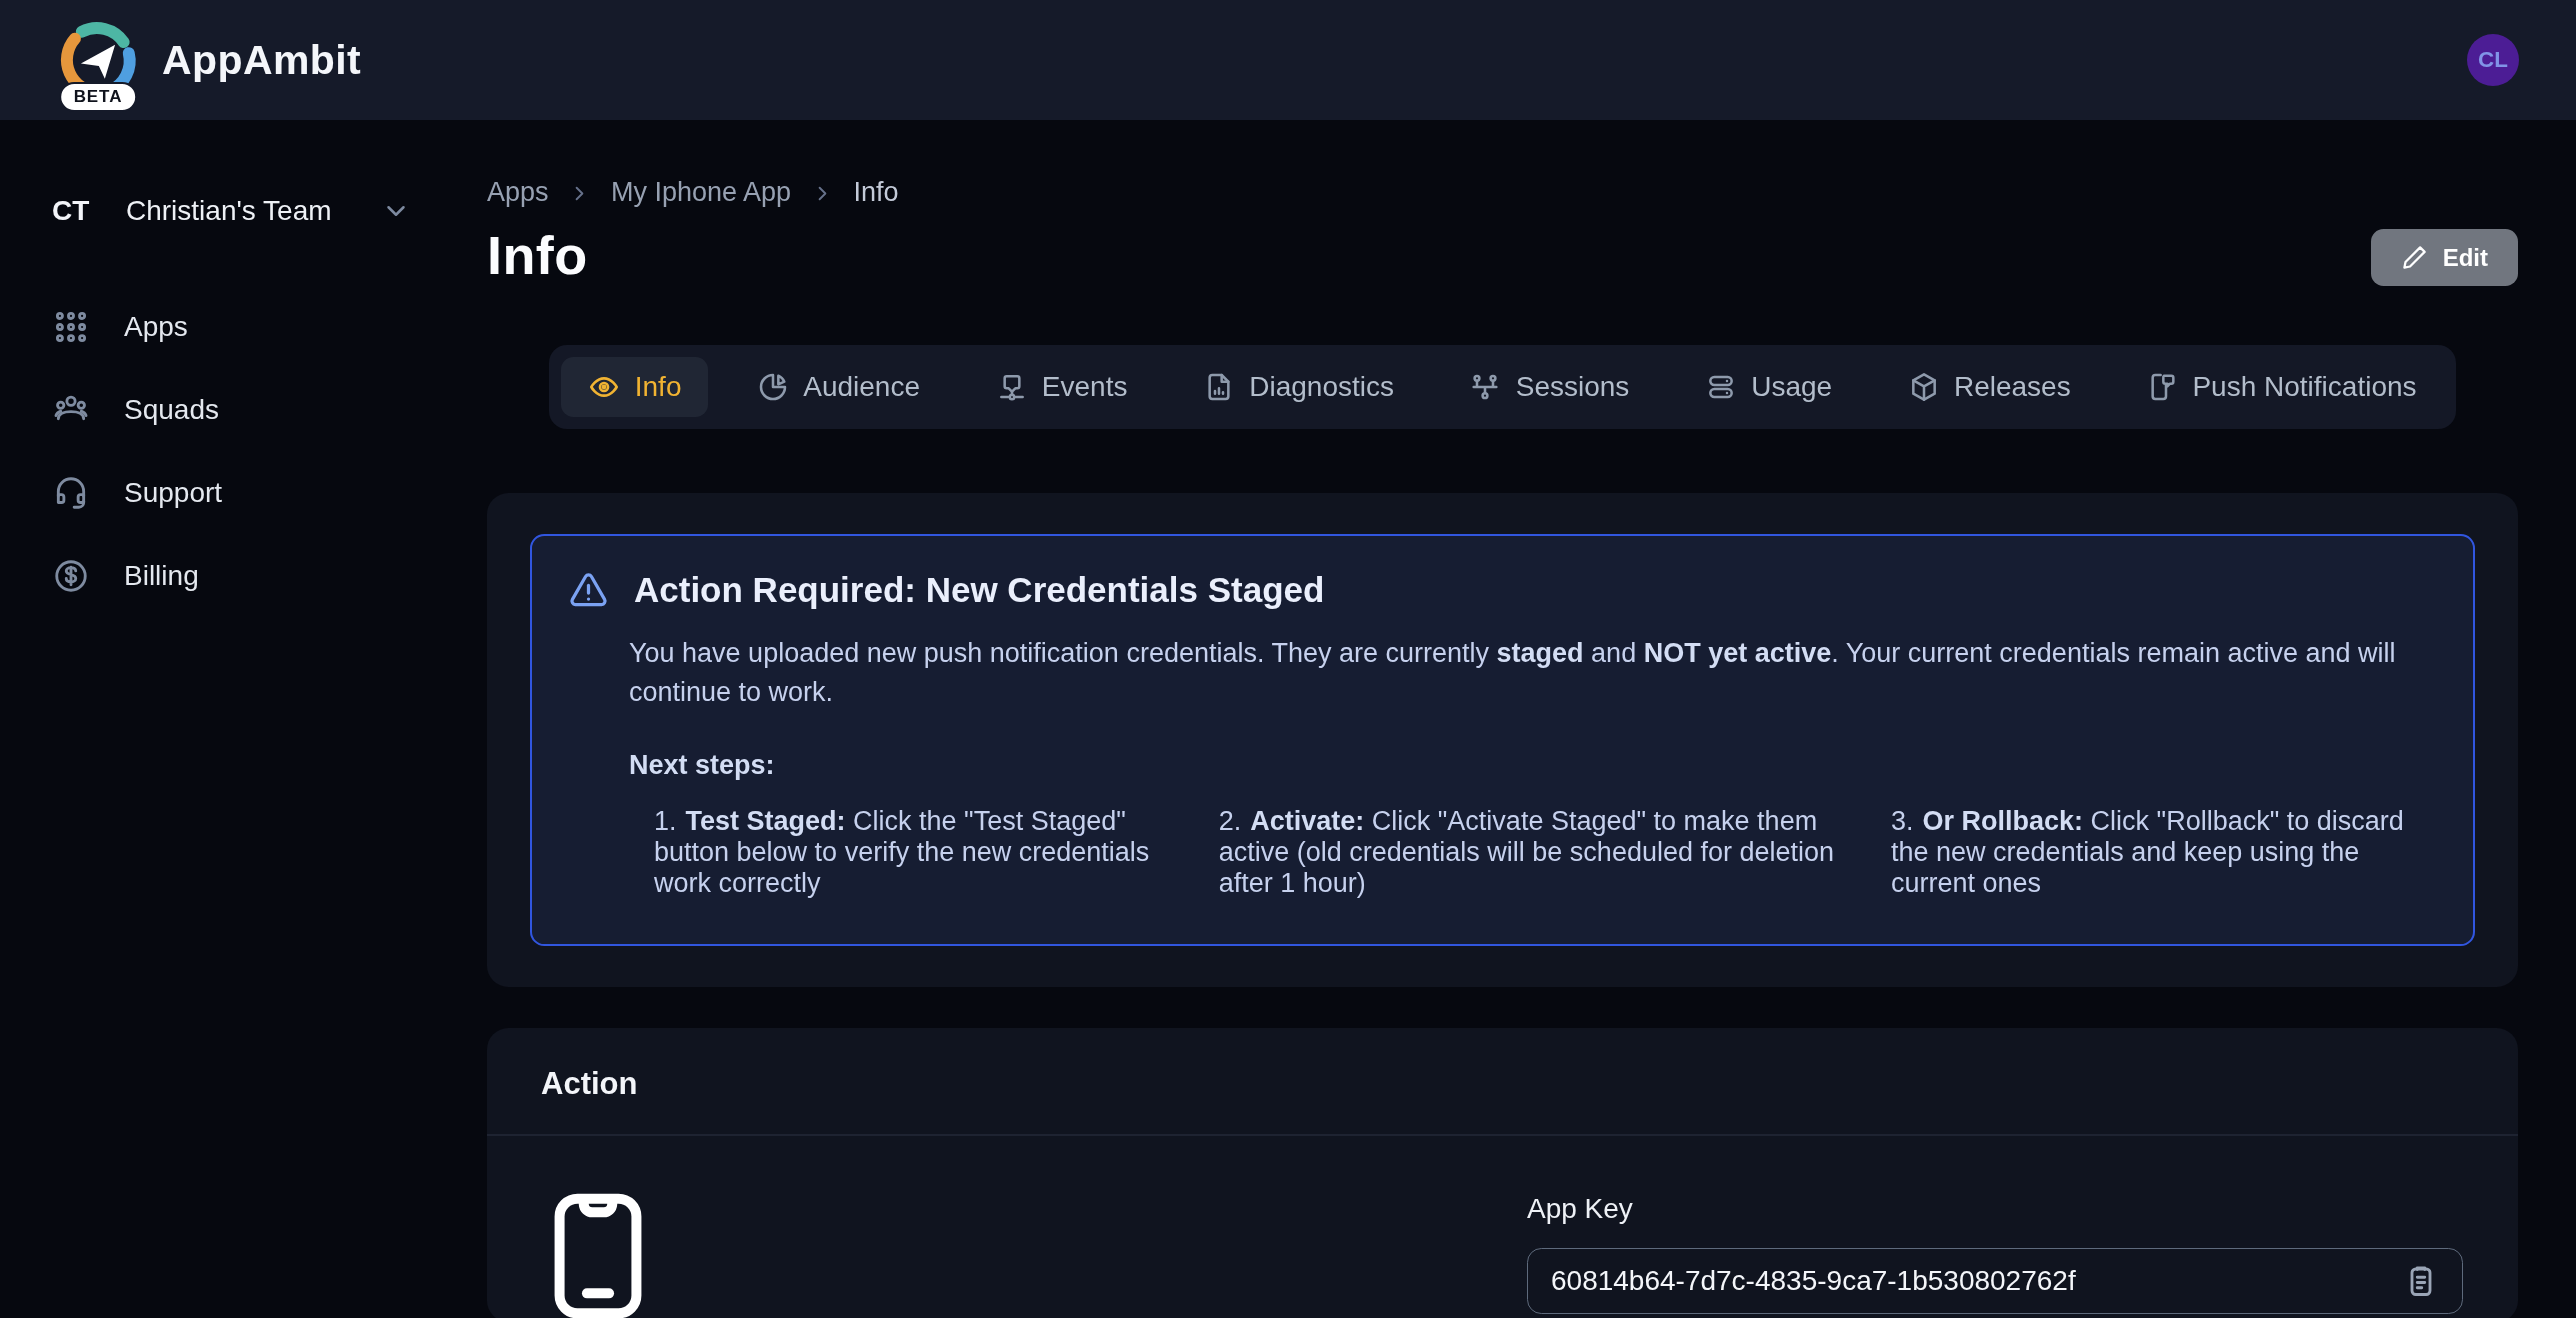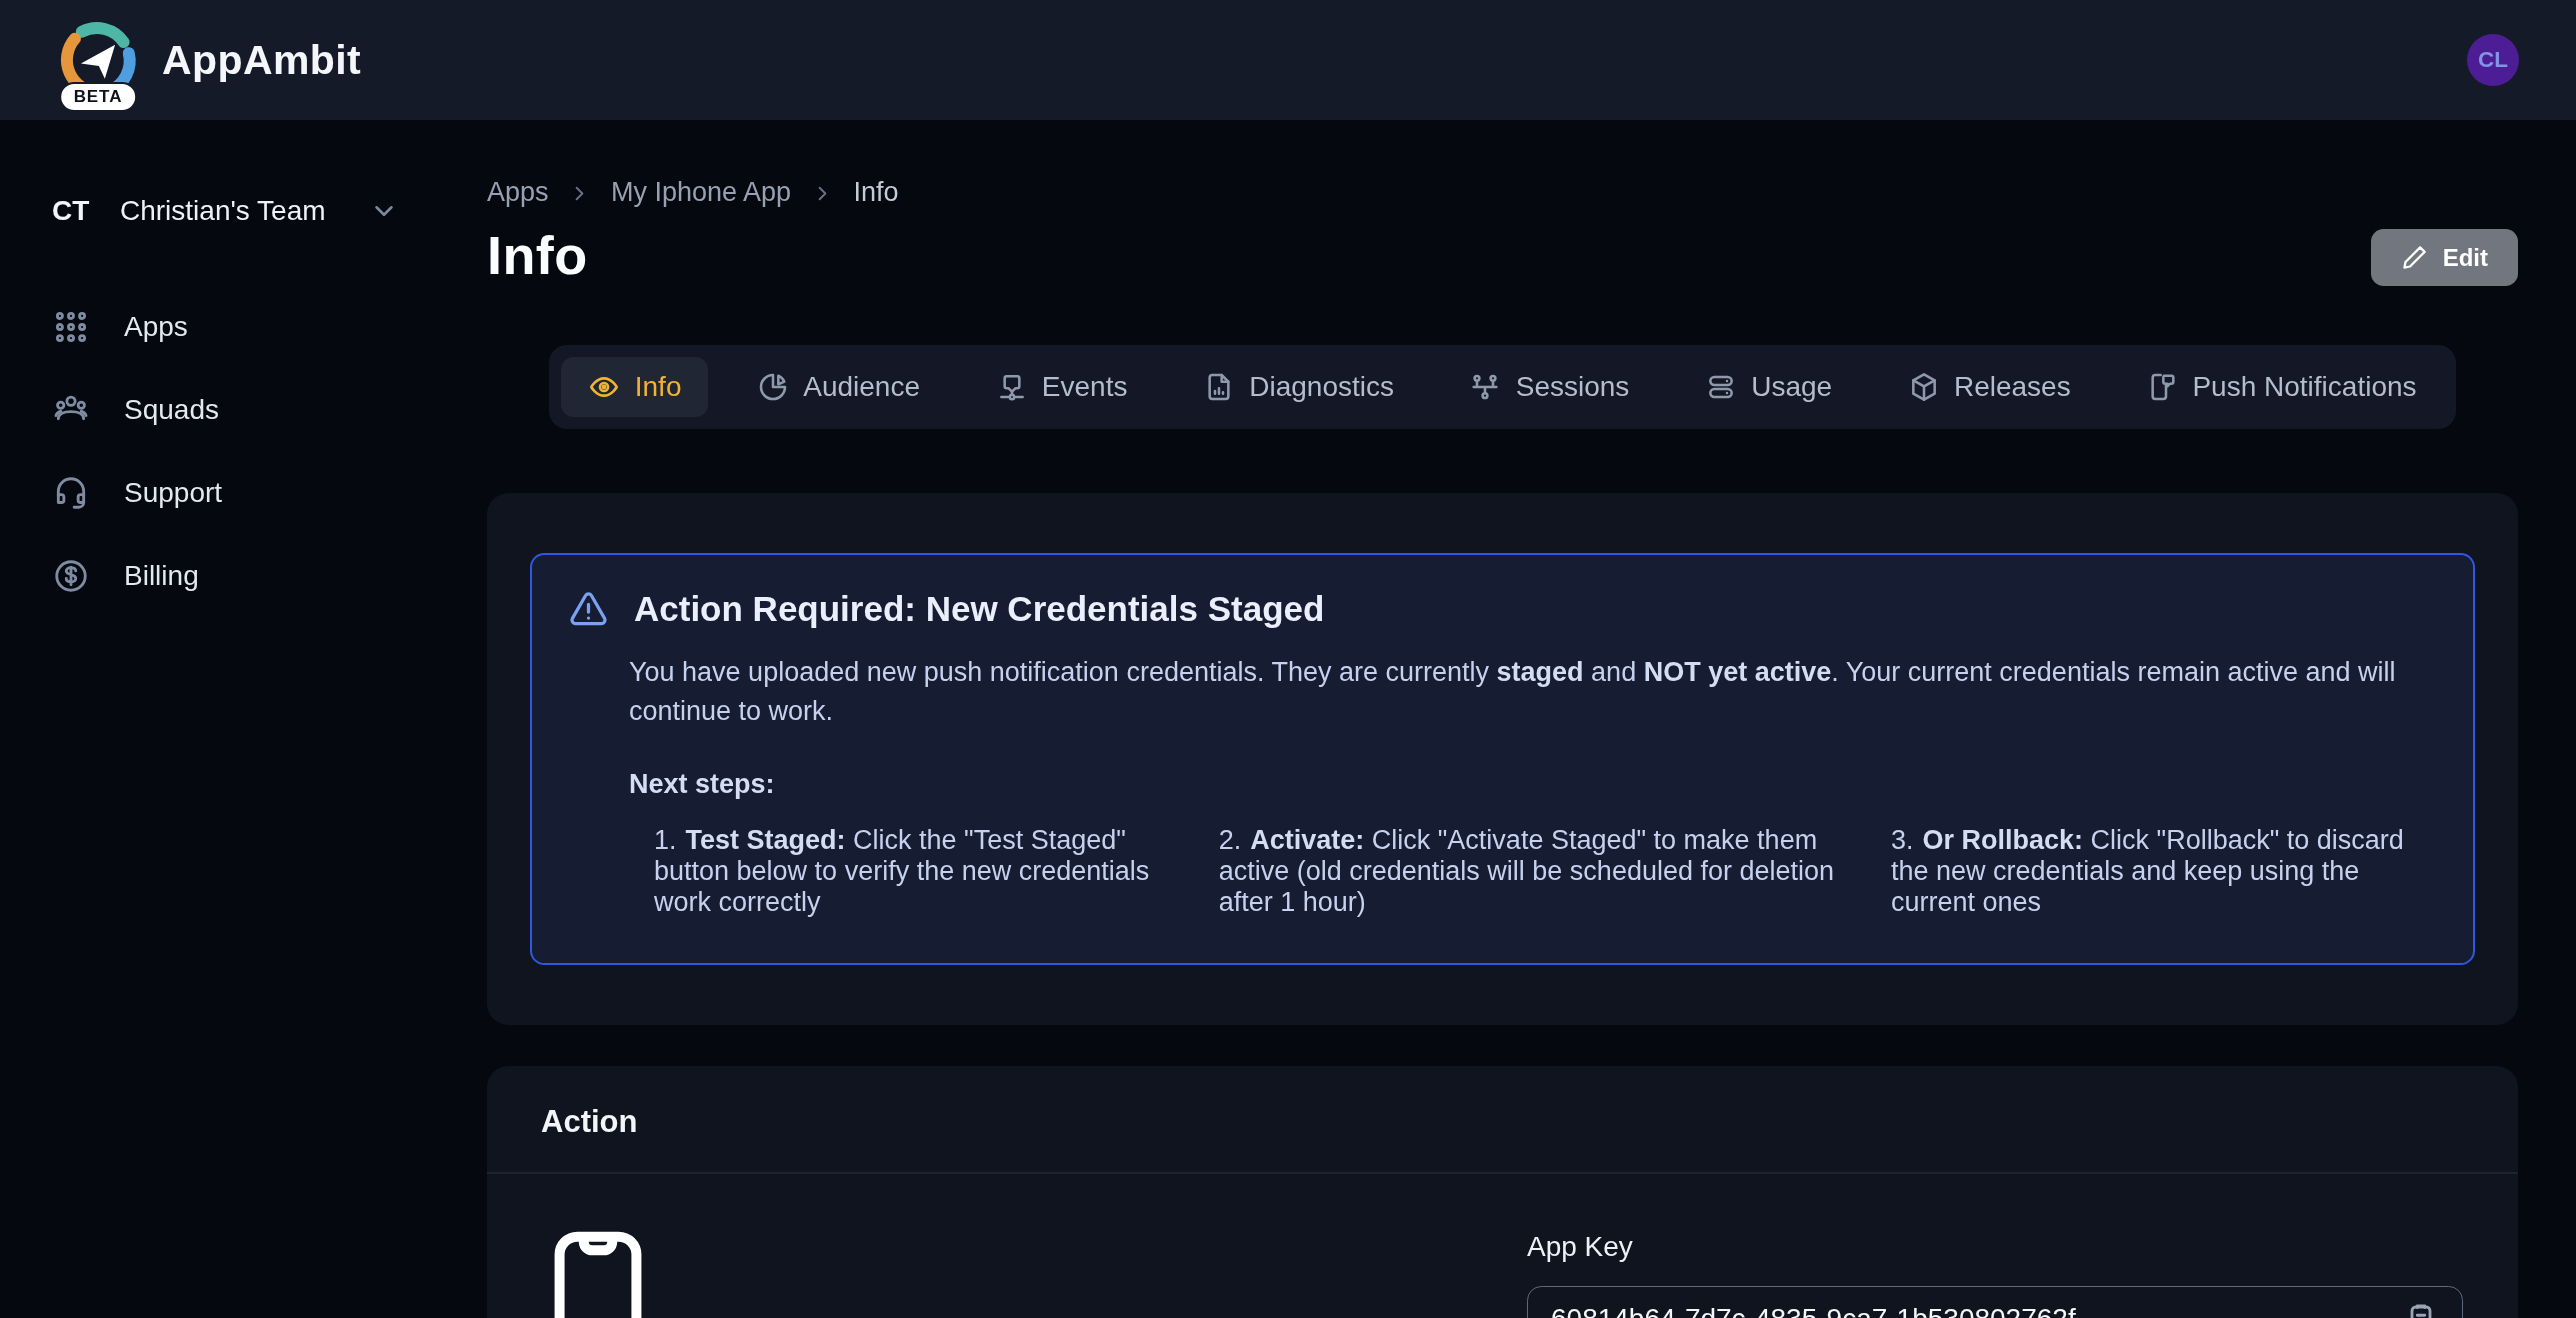--- a/index.html
+++ b/index.html
@@ -29,21 +29,21 @@
   .brand-name { font-size:41px; font-weight:bold; color:#f4f6fa; letter-spacing:0.4px; }
   .avatar {
     width:52px; height:52px; border-radius:50%;
     background:#4c1d95; color:#8194e7;
     display:flex; align-items:center; justify-content:center;
     font-size:22.4px; font-weight:bold; cursor:pointer;
   }
 
   
   .sidebar { position:absolute; top:120px; left:0; width:487px; bottom:0; padding:75px 0 0 52px; }
-  .team-row { display:flex; align-items:center; gap:2px; cursor:pointer; margin-bottom:81px; }
+  .team-row { display:flex; align-items:center; gap:8px; cursor:pointer; margin-bottom:81px; }
   .team-initials { font-size:28px; font-weight:bold; color:#f2f4f9; width:66px; }
   .team-name { font-size:28px; color:#eef1f6; }
   .team-chevron { margin-left:41px; color:#7d8aa0; }
   .nav { display:flex; flex-direction:column; gap:45px; }
   .nav-item { display:flex; align-items:center; gap:34px; cursor:pointer; color:#8property:93a3b6; }
   .nav-item .icon { color:#7e8ba0; }
   .nav-item .lbl { font-size:28px; color:#e4e8ef; }
 
   
   .main { position:absolute; left:487px; right:0; top:120px; bottom:0; padding:57px 58px 0 0; }
@@ -75,21 +75,21 @@
   }
   .tab .icon { color:#8removed:8e9aac; color:#8e9aac; }
   .tab.active { background:#20263375; background:#202634; color:#f1b332; }
   .tab.active .icon { color:#f1b332; }
 
   
   .card {
     background:#10141f; border-radius:21.5px;
     margin-top:64px; width:2031px;
   }
-  .alert-card { padding:60px 43px; }
+  .alert-card { padding:41px 43px; }
   .alert {
     border:2.7px solid #3156df; border-radius:14.3px;
     background:#161d32; padding:34px 39px 45px 36px;
   }
   .alert-head { display:flex; align-items:center; gap:25px; }
   .alert-icon { color:#7ba2f2; flex:none; }
   .alert-title { font-size:35px; font-weight:bold; color:#eaeffc; }
   .alert-body {
     margin:23px 0 0 61px; font-size:27px; line-height:39px; color:#c6d1ee;
     max-width:1843px;

